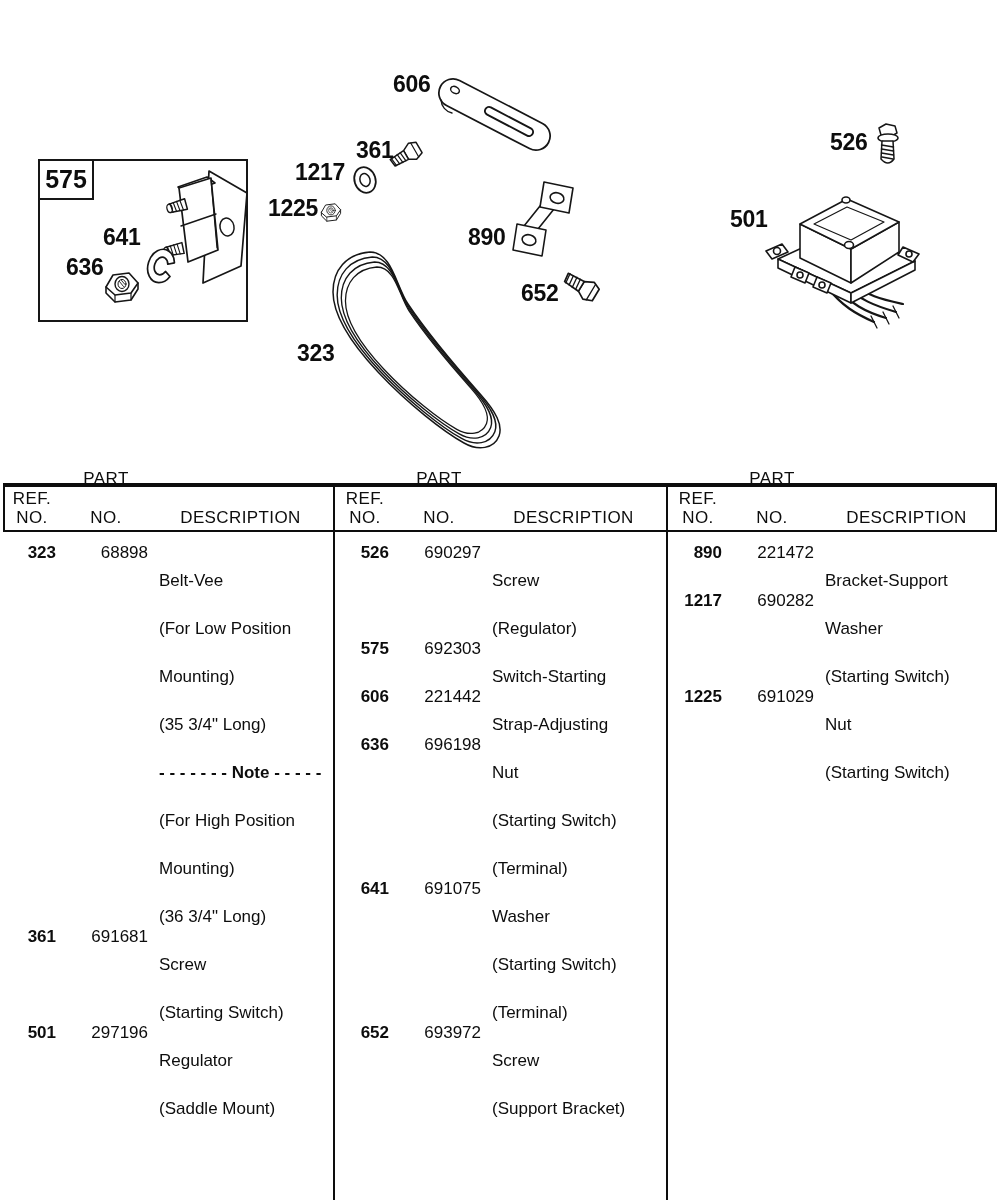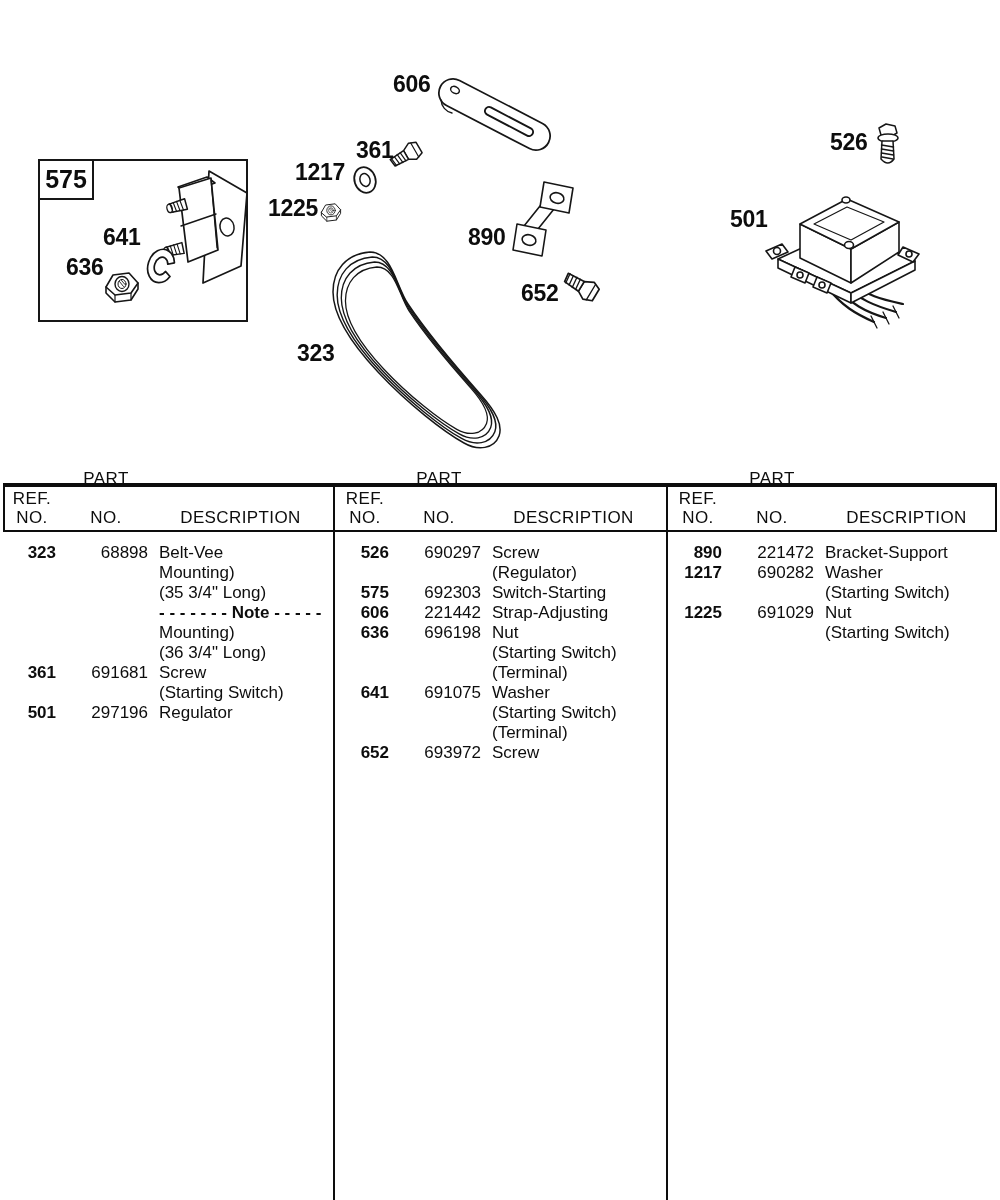--- a/index.html
+++ b/index.html
@@ -25,21 +25,21 @@
   .phead{display:flex;height:47px;box-sizing:border-box;padding-top:4px;letter-spacing:0.4px;}
   .hc{display:flex;flex-direction:column;justify-content:flex-end;text-align:center;padding-bottom:3px;}
   .hc div{line-height:19px;}
   .hc-ref{width:48px;margin-left:8px;}
   .hc-part{width:84px;margin-left:8px;gap:20px;}
   .hc-desc{flex:1;text-align:center;}
   .pbody{margin-top:13px;}
   .prow{display:flex;line-height:20px;}
   .c-ref{width:48px;margin-left:8px;text-align:right;font-weight:700;}
   .c-part{width:84px;margin-left:8px;text-align:right;font-weight:400;}
-  .c-desc{flex:1;margin-left:11px;}
+  .c-desc{flex:1;margin-left:11px;margin-top:28px;}
   .c-desc .b{font-weight:700;}
 </style>
 </head>
 <body>
 
 <div class="page">
 
   <svg class="diagram-svg" width="1000" height="480" viewBox="0 0 1000 480" stroke-linejoin="round" stroke-linecap="round">
     <defs>
       <g id="screwA">
@@ -221,31 +221,41 @@
           </div>
           <div class="pbody">
             <div class="prow">
               <span class="c-ref">323</span>
               <span class="c-part">68898</span>
               <span class="c-desc"><span>Belt-Vee</span></span>
             </div>
             <div class="prow">
               <span class="c-ref"></span>
               <span class="c-part"></span>
+              <span class="c-desc"><span>(For Low Position</span></span>
+            </div>
+            <div class="prow">
+              <span class="c-ref"></span>
+              <span class="c-part"></span>
               <span class="c-desc"><span>Mounting)</span></span>
             </div>
             <div class="prow">
               <span class="c-ref"></span>
               <span class="c-part"></span>
               <span class="c-desc"><span>(35 3/4" Long)</span></span>
             </div>
             <div class="prow">
               <span class="c-ref"></span>
               <span class="c-part"></span>
               <span class="c-desc"><span class="b">- - - - - - - Note - - - - -</span></span>
+            </div>
+            <div class="prow">
+              <span class="c-ref"></span>
+              <span class="c-part"></span>
+              <span class="c-desc"><span>(For High Position</span></span>
             </div>
             <div class="prow">
               <span class="c-ref"></span>
               <span class="c-part"></span>
               <span class="c-desc"><span>Mounting)</span></span>
             </div>
             <div class="prow">
               <span class="c-ref"></span>
               <span class="c-part"></span>
               <span class="c-desc"><span>(36 3/4" Long)</span></span>
@@ -257,20 +267,25 @@
             </div>
             <div class="prow">
               <span class="c-ref"></span>
               <span class="c-part"></span>
               <span class="c-desc"><span>(Starting Switch)</span></span>
             </div>
             <div class="prow">
               <span class="c-ref">501</span>
               <span class="c-part">297196</span>
               <span class="c-desc"><span>Regulator</span></span>
+            </div>
+            <div class="prow">
+              <span class="c-ref"></span>
+              <span class="c-part"></span>
+              <span class="c-desc"><span>(Saddle Mount)</span></span>
             </div>
           </div>
         </div>
       <div class="pcol">
           <div class="phead">
             <div class="hc hc-ref">
               <div>REF.</div>
               <div>NO.</div>
             </div>
             <div class="hc hc-part">
@@ -330,20 +345,25 @@
             <div class="prow">
               <span class="c-ref"></span>
               <span class="c-part"></span>
               <span class="c-desc"><span>(Terminal)</span></span>
             </div>
             <div class="prow">
               <span class="c-ref">652</span>
               <span class="c-part">693972</span>
               <span class="c-desc"><span>Screw</span></span>
             </div>
+            <div class="prow">
+              <span class="c-ref"></span>
+              <span class="c-part"></span>
+              <span class="c-desc"><span>(Support Bracket)</span></span>
+            </div>
           </div>
         </div>
       <div class="pcol">
           <div class="phead">
             <div class="hc hc-ref">
               <div>REF.</div>
               <div>NO.</div>
             </div>
             <div class="hc hc-part">
               <div>PART</div>

